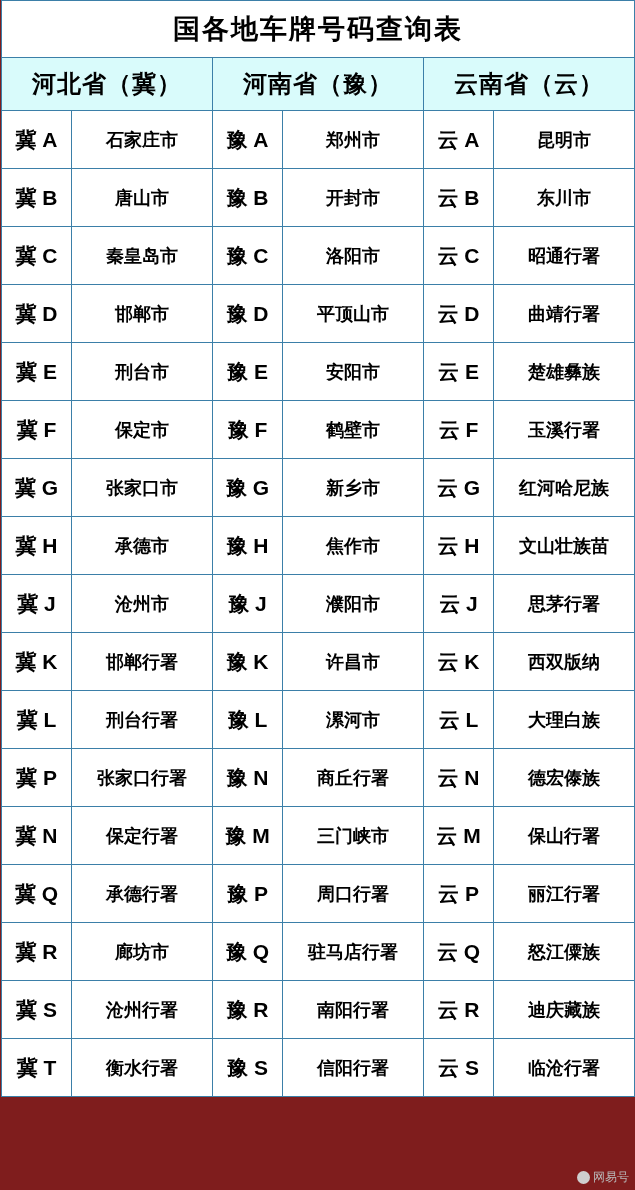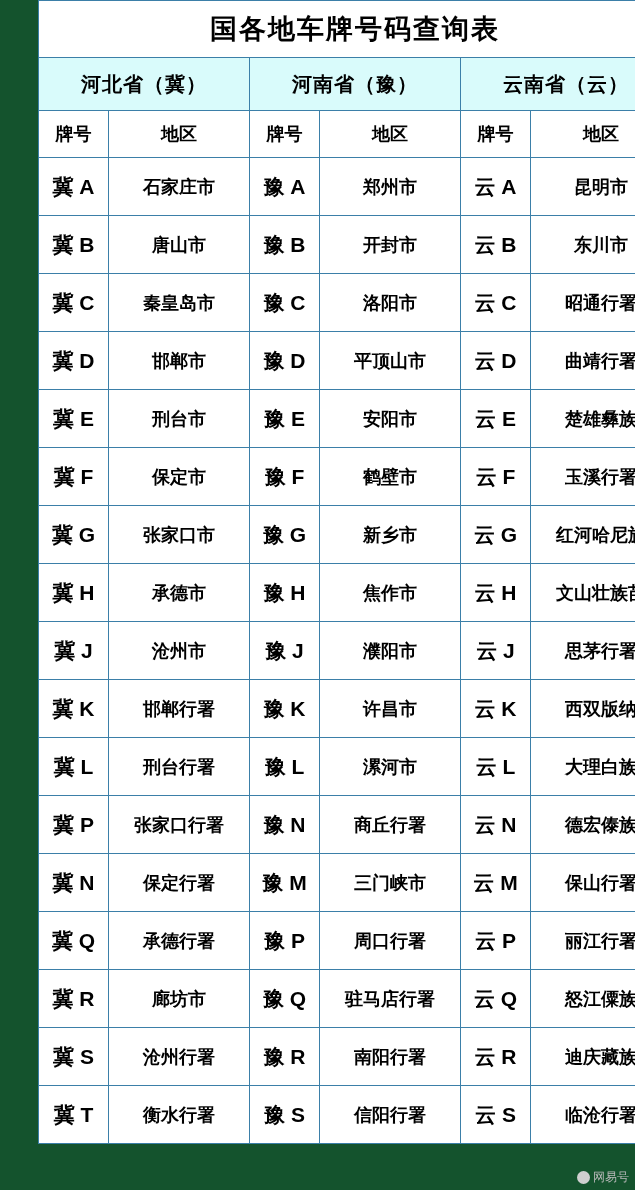--- a/index.html
+++ b/index.html
@@ -12,22 +12,21 @@
     height: 1190px;
     font-family: "Liberation Sans", "DejaVu Sans", sans-serif;
     color: #000000;
     overflow: hidden;
   }
   .sheet {
     width: 635px;
     height: 1190px;
     box-sizing: border-box;
     position: relative;
-    background: #14532d;
-    padding-left: 37px;
+    background: #7f1d1d;
   }
   table.main {
     width: 633px;
     margin: 0 1px;
     border-collapse: collapse;
     table-layout: fixed;
   }
   table.main td, table.main th {
     border: 1px solid #3b7fa8;
     text-align: center;
@@ -37,21 +36,21 @@
   .title-cell {
     height: 56px;
     font-size: 27px;
     font-weight: bold;
     letter-spacing: 2px;
     background: #ffffff;
     color: #000000;
   }
   .prov-cell {
     height: 52px;
-    font-size: 20px;
+    font-size: 24px;
     font-weight: bold;
     background: #d9fbfb;
     color: #000000;
     letter-spacing: 1px;
     font-family: Liberation Mono, monospace;
   }
   .sub-cell {
     height: 46px;
     font-size: 18px;
     font-weight: bold;
@@ -104,28 +103,20 @@
     </colgroup>
     <tbody>
       <tr>
         <td class="title-cell" colspan="6">国各地车牌号码查询表</td>
       </tr>
       <tr>
         <td class="prov-cell" colspan="2">河北省（冀）</td>
         <td class="prov-cell" colspan="2">河南省（豫）</td>
         <td class="prov-cell" colspan="2">云南省（云）</td>
       </tr>
-      <tr>
-        <td class="sub-cell">牌号</td>
-        <td class="sub-cell">地区</td>
-        <td class="sub-cell">牌号</td>
-        <td class="sub-cell">地区</td>
-        <td class="sub-cell">牌号</td>
-        <td class="sub-cell">地区</td>
-      </tr>
 
       <tr>
         <td class="code-cell">冀 A</td>
         <td class="area-cell">石家庄市</td>
         <td class="code-cell">豫 A</td>
         <td class="area-cell">郑州市</td>
         <td class="code-cell">云 A</td>
         <td class="area-cell">昆明市</td>
       </tr>
       <tr>

